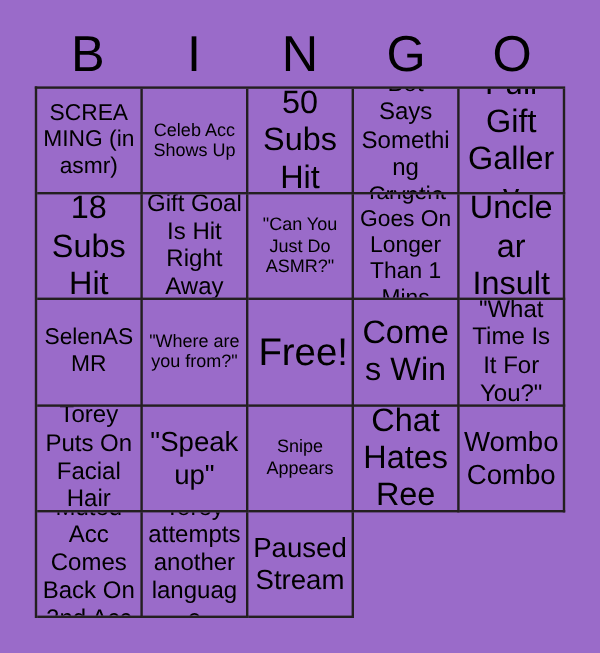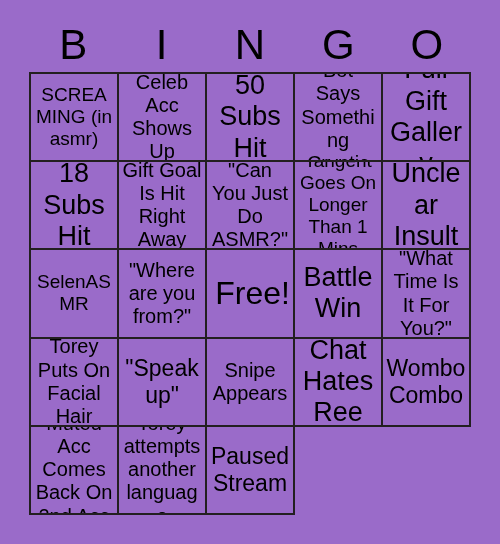--- a/index.html
+++ b/index.html
@@ -66,21 +66,21 @@
     word-wrap: break-word;
     hyphens: none;
   }
   .cell span {
     display: block;
     width: 100%;
   }
   
   .sz-xl { font-size: 27px; }
   .sz-lg { font-size: 23px; }
-  .sz-md { font-size: 20px; }
+  .sz-md { font-size: 15px; }
   .sz-sm { font-size: 20px; }
   .sz-xs { font-size: 19px; }
   .free-cell span { font-size: 32px; text-align: right; }
 </style>
 </head>
 <body>
 
 <div id="bingo-card">
 
   <div id="header-row">
@@ -128,21 +128,21 @@
     <div class="cell">
         <span class="sz-xs">SelenASMR</span>
       </div>
     <div class="cell">
         <span class="sz-md">"Where are you from?"</span>
       </div>
     <div class="cell free-cell">
         <span>Free!</span>
       </div>
     <div class="cell">
-        <span class="sz-xl">Battle Win</span>
+        <span class="sz-xl">Comes Win</span>
       </div>
     <div class="cell">
         <span class="sz-sm">"What Time Is It For You?"</span>
       </div>
 
     <div class="cell">
         <span class="sz-sm">Torey Puts On Facial Hair</span>
       </div>
     <div class="cell">
         <span class="sz-lg">"Speak up"</span>

